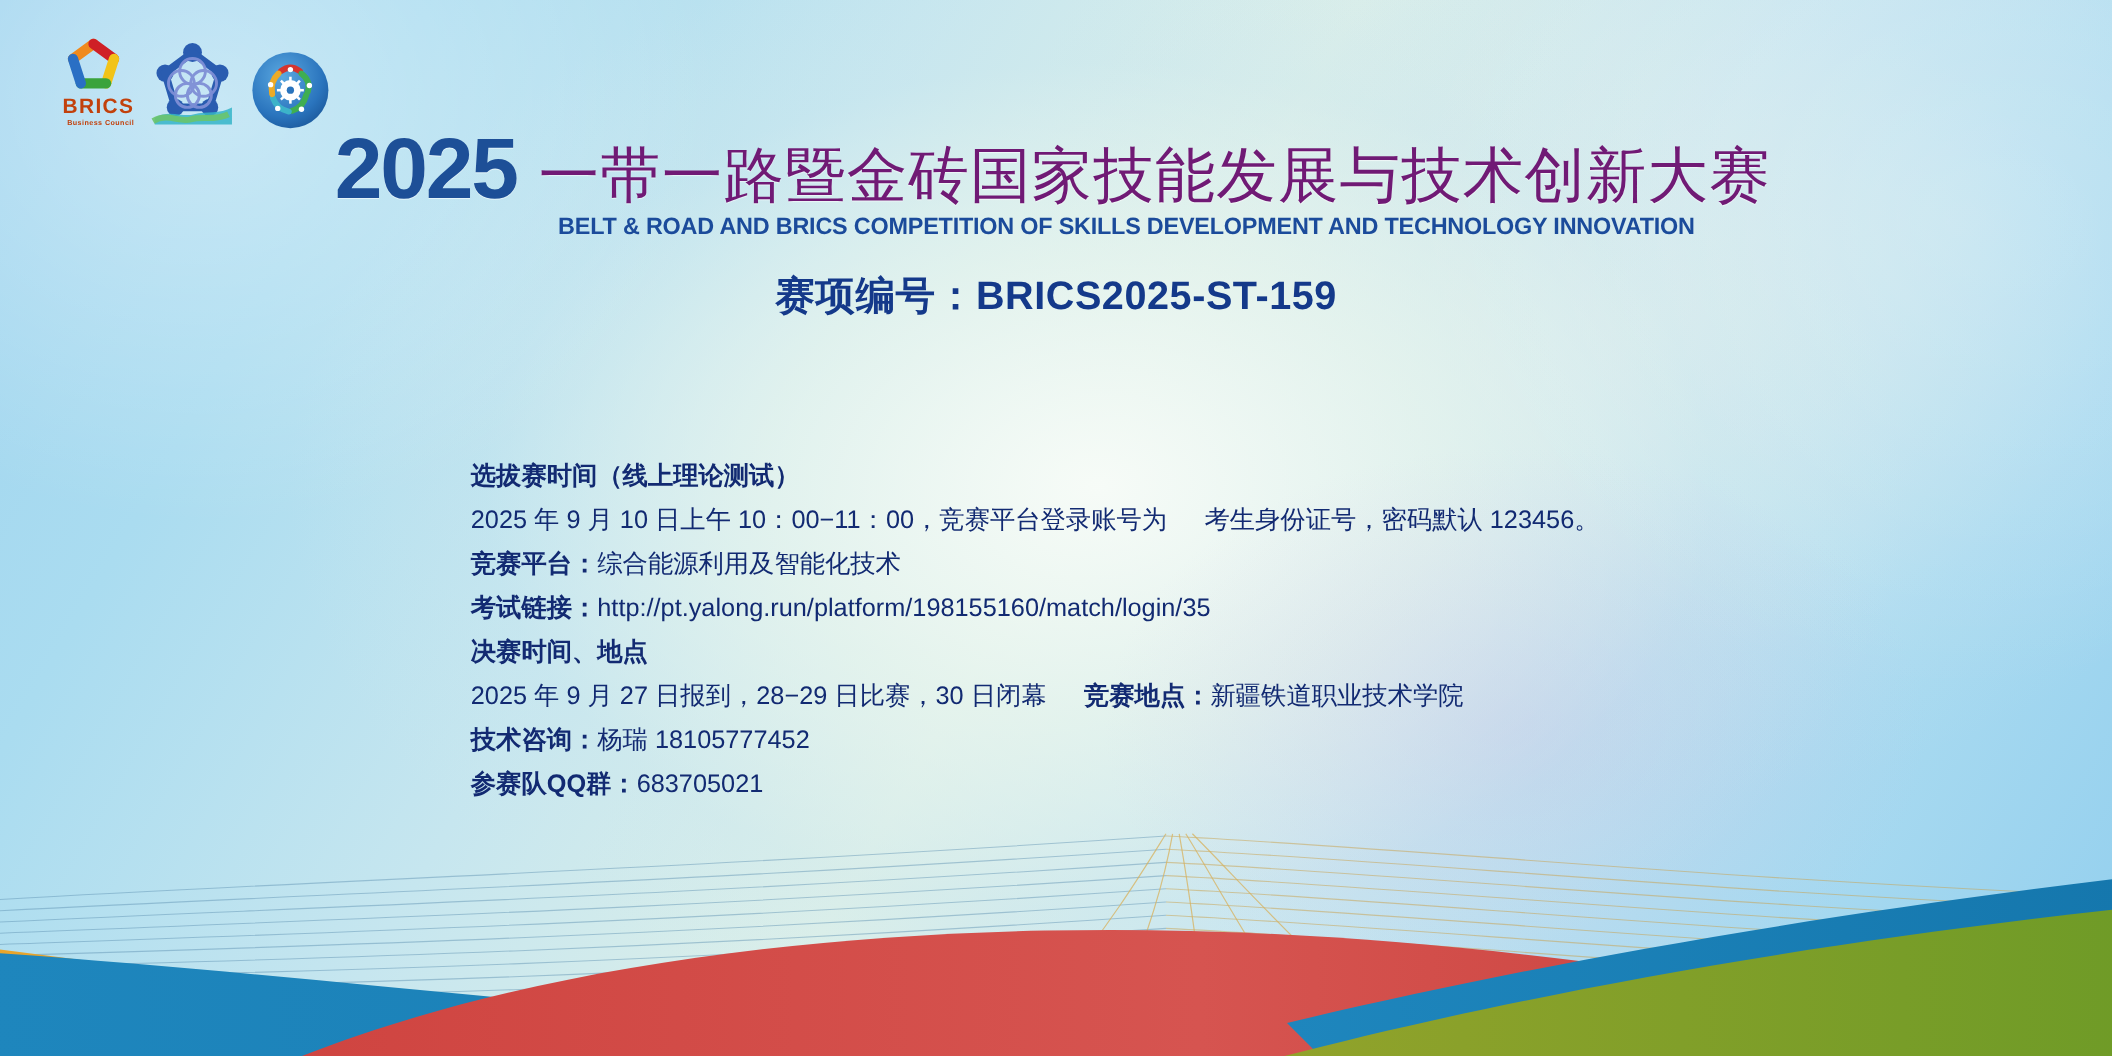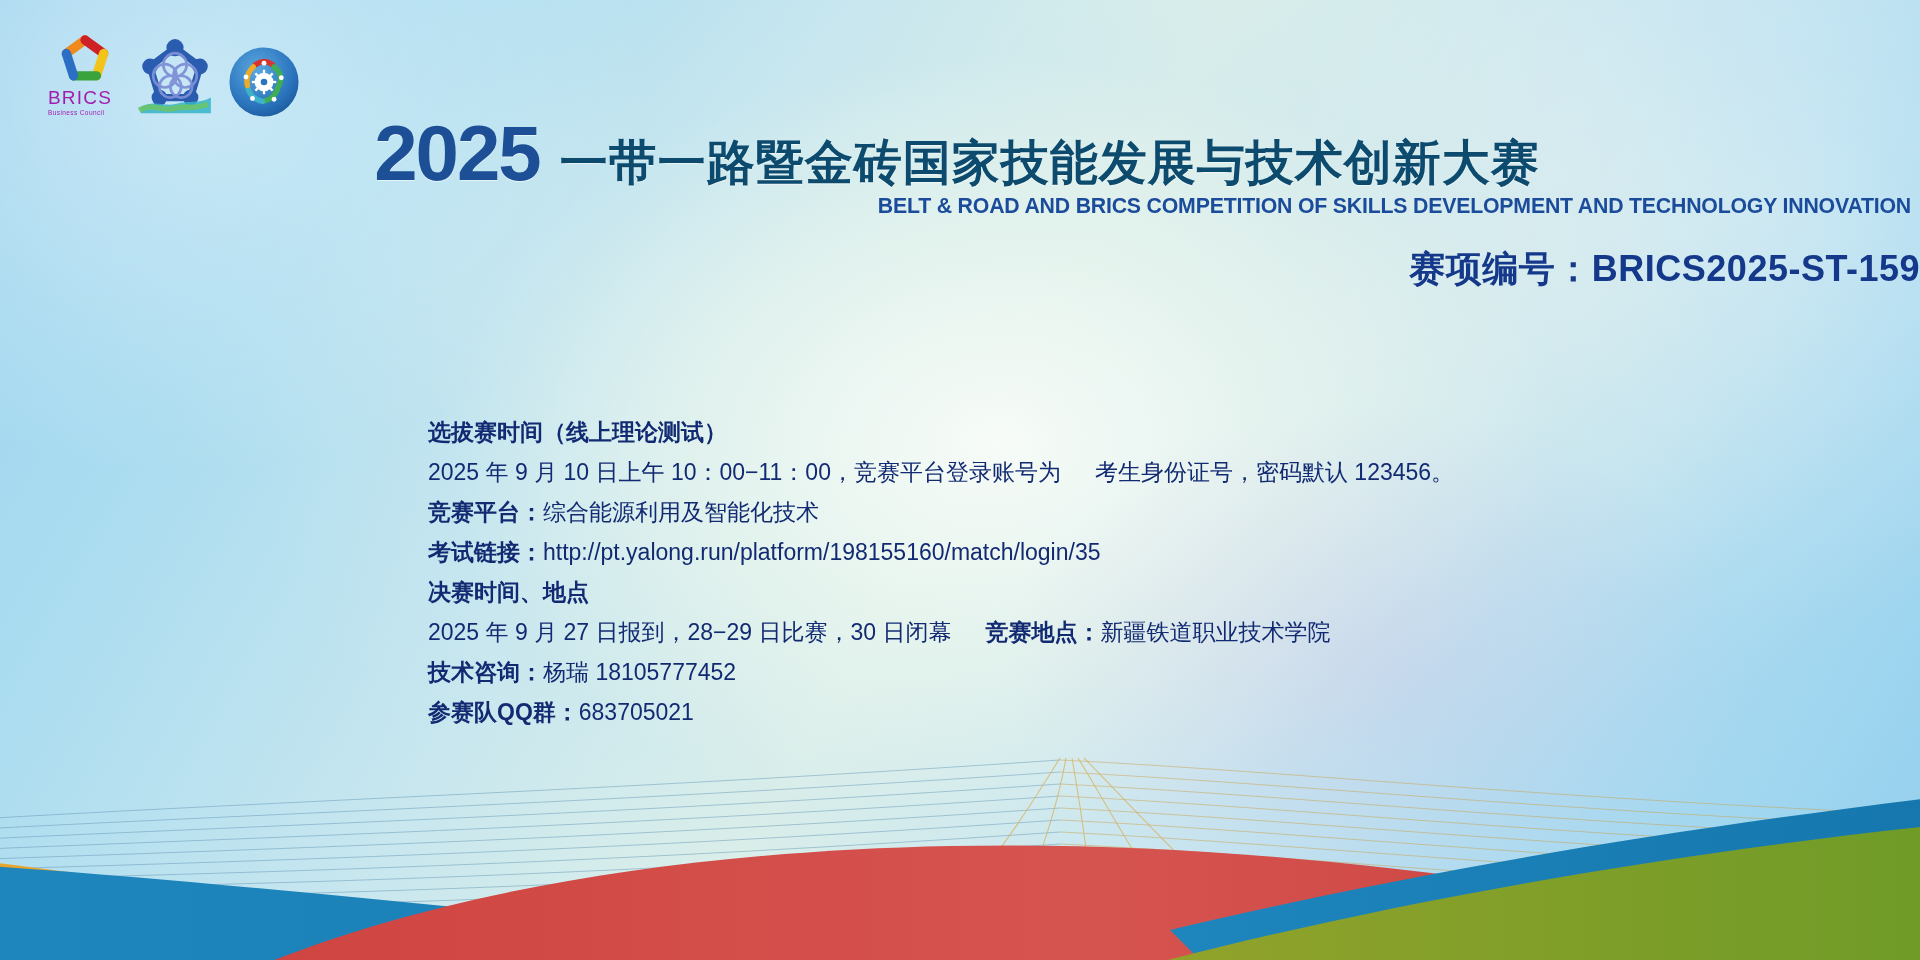--- a/index.html
+++ b/index.html
@@ -41,42 +41,42 @@
   .decor svg { display:block; width:1920px; height:330px; }
 
   
   .logo-row {
     position:absolute; left:48px; top:32px;
     display:flex; align-items:flex-end; gap:14px;
   }
   .logo-brics { width:74px; height:86px; position:relative; }
   .logo-brics .star-wrap { width:74px; height:56px; }
   .logo-brics .brics-txt {
-    text-align:left; color:#a21caf; font-weight:normal;
+    text-align:right; color:#c2410c; font-weight:bold;
     letter-spacing:1.2px; line-height:1;
   }
   .logo-brics .brics-main { font-size:19px; }
   .logo-brics .brics-sub { font-size:6.5px; letter-spacing:0.4px; margin-top:3px; }
   .logo-knot { width:78px; height:86px; }
   .logo-emblem { width:72px; height:72px; }
 
   
-  .title-block { position:absolute; left:0; top:120px; width:1920px; text-align:right; }
+  .title-block { position:absolute; left:0; top:120px; width:1920px; text-align:center; }
   .line-2025 {
     display:flex; align-items:flex-end; justify-content:center; gap:20px;
     margin-left:-6px;
   }
   .yr {
     font-size:78px; font-weight:bold; color:#1d4f97;
     letter-spacing:-2px; line-height:0.86;
     font-family:"Liberation Sans", sans-serif;
     text-shadow:0 1px 0 rgba(255,255,255,0.55);
   }
   .cn-head {
-    font-size:48px; font-weight:bold; color:#0c4a6e;
+    font-size:55px; font-weight:normal; color:#701a75;
     letter-spacing:1px; line-height:1.0;
     text-shadow:0 1px 1px rgba(255,255,255,0.6);
   }
   .en-head {
     font-size:21.5px; font-weight:bold; color:#1b4b9b;
     letter-spacing:-0.2px; margin-top:7px; margin-left:128px;
     transform:scaleX(0.99);
   }
   .cn-main {
     font-size:62px; font-weight:bold; color:#16408c;

